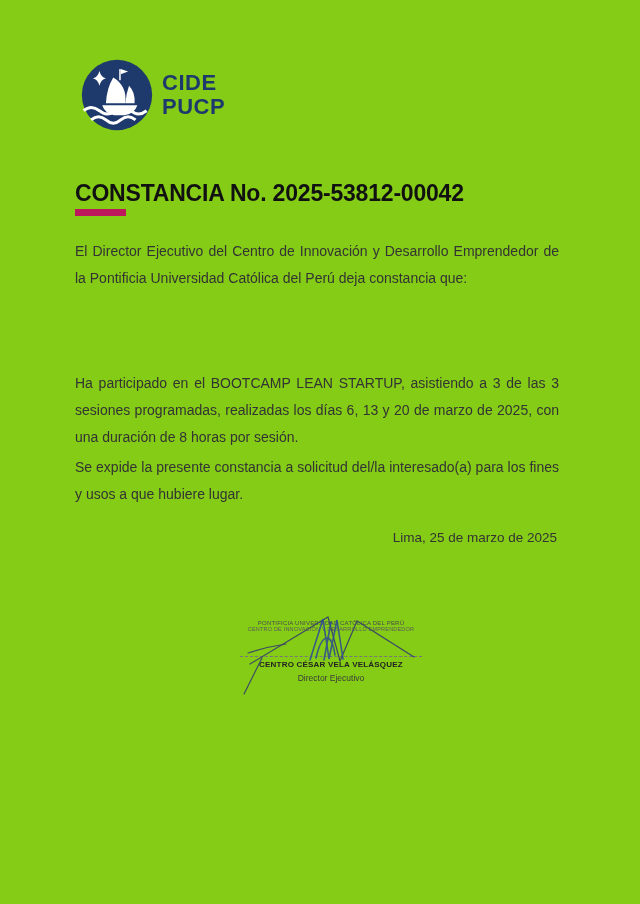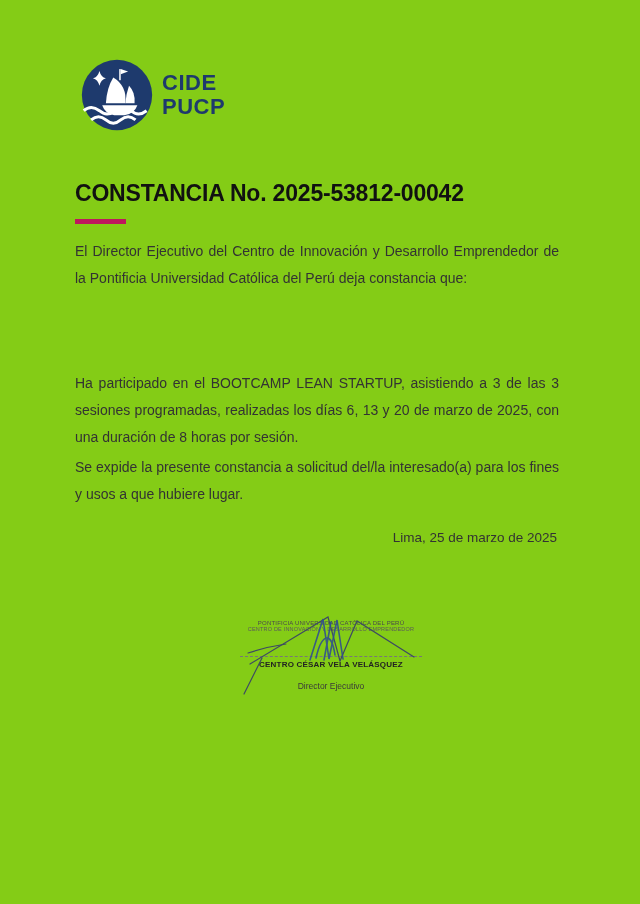--- a/index.html
+++ b/index.html
@@ -8,40 +8,40 @@
     font-family:"Liberation Sans", sans-serif;color:#2e2e2e;margin:0 auto;
   }
   
   .logo{position:absolute;top:58px;left:80px;display:flex;align-items:center;}
   .logo-mark{width:74px;height:74px;display:block;}
   .logo-text{margin-left:8px;font-weight:bold;font-size:22px;line-height:24px;
     letter-spacing:0.5px;color:#1e3a6d;}
   
   .title{position:absolute;top:180px;left:75px;font-weight:bold;font-size:23px;
     letter-spacing:-0.2px;color:#111;white-space:nowrap;}
-  .title .u{border-bottom:5px solid #be185d;padding-bottom:13px;}
+  .title .u{border-bottom:7px solid #be185d;padding-bottom:3px;}
   
   .para{position:absolute;left:75px;width:484px;font-size:14px;line-height:27px;
     text-align:justify;color:#333;}
   .p-intro{top:224px;}
   .p-part{top:356px;}
   .p-issue{top:440px;}
   .recipient{position:absolute;top:288px;left:75px;
     font-family:"Liberation Serif", serif;font-style:italic;font-weight:bold;
     font-size:23px;color:#1a1a1a;white-space:nowrap;}
   .date-line{position:absolute;top:530px;left:75px;width:482px;text-align:right;
     font-size:13.5px;color:#333;}
   
   .sig{position:absolute;top:610px;left:236px;width:190px;text-align:center;}
   .sig-org1{font-size:6px;color:#4a4a4a;letter-spacing:0.2px;padding-top:10px;white-space:nowrap;}
   .sig-org2{font-size:5.5px;color:#5a5a5a;letter-spacing:0.2px;white-space:nowrap;}
   .sig-space{height:24px;}
   .sig-line{border-top:1px dashed #777;width:182px;margin:0 auto;}
   .sig-name{font-size:8px;font-weight:bold;color:#222;margin-top:3px;letter-spacing:0.2px;white-space:nowrap;}
-  .sig-title{font-size:8.5px;color:#3a3a3a;margin-top:12px;}
+  .sig-title{font-size:8.5px;color:#3a3a3a;margin-top:4px;}
   .sig-scribble{position:absolute;top:-2px;left:0;width:190px;height:90px;pointer-events:none;}
 </style>
 </head>
 <body>
 
 <div class="page">
 
   <div class="logo">
     <svg class="logo-mark" viewBox="0 0 80 80" aria-hidden="true">
       <circle cx="40" cy="40" r="38" fill="#1e3a6d"></circle>

